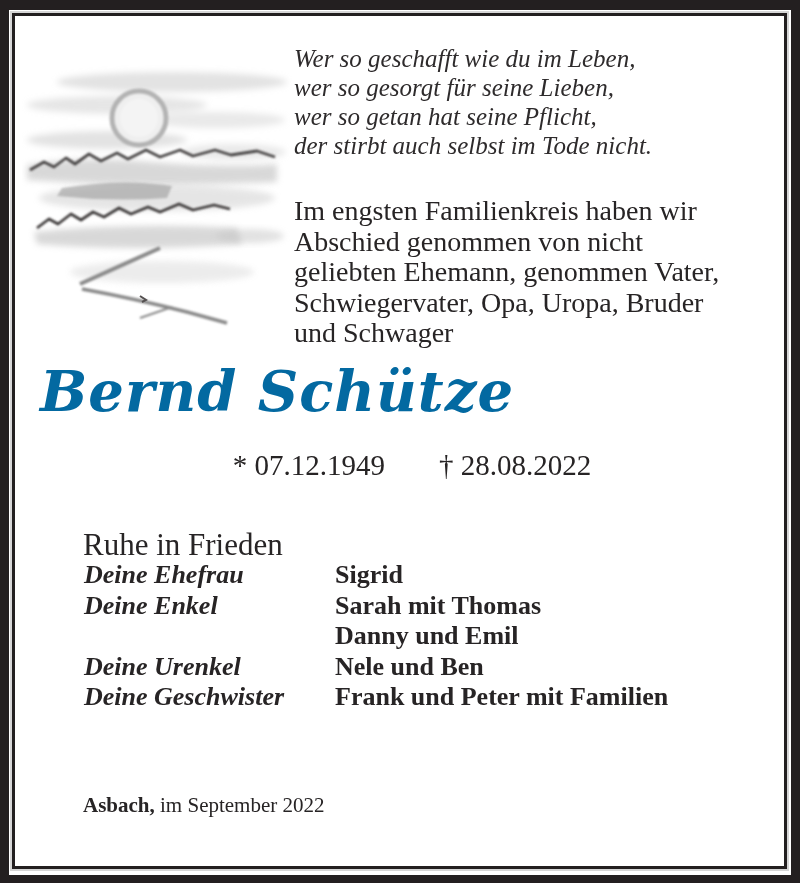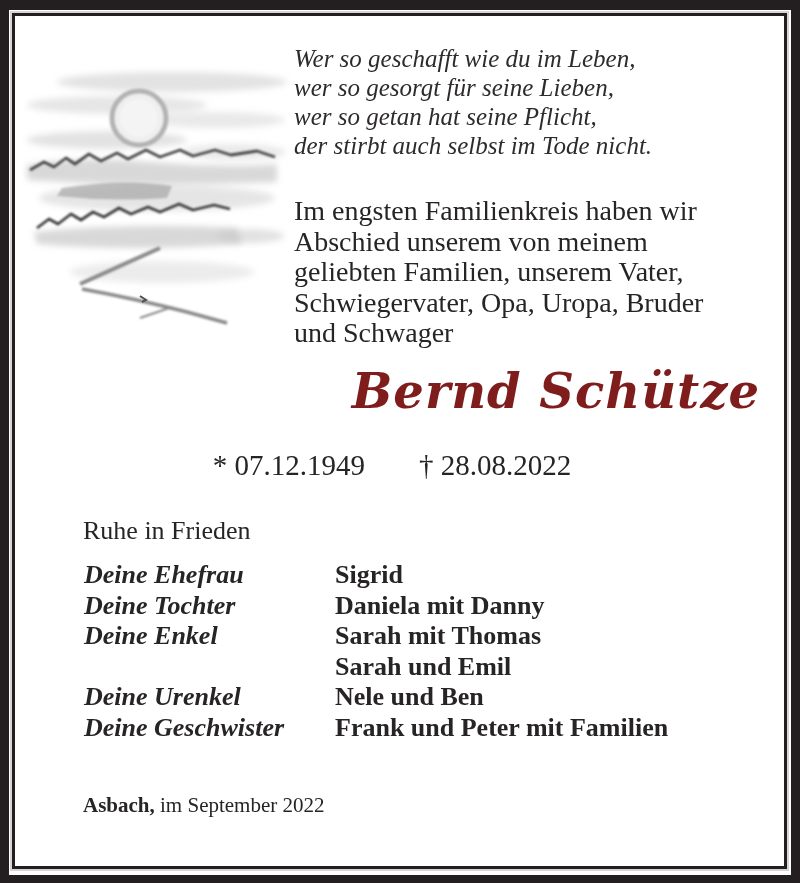--- a/index.html
+++ b/index.html
@@ -38,38 +38,38 @@
   }
   
   .intro{
     position:absolute;left:294px;top:196px;
     font-size:28px;line-height:30.5px;
     white-space:nowrap;
   }
   
   .name{
     position:absolute;left:40px;top:356px;width:720px;
-    text-align:right;
+    text-align:left;
     font-family:"DejaVu Serif", serif;
     font-style:italic;font-weight:bold;
-    font-size:48px;line-height:70px;
+    font-size:56px;line-height:70px;
     letter-spacing:1px;
-    color:#7f1d1d;
+    color:#0369a1;
   }
   
   .dates{
-    position:absolute;left:32px;top:448px;width:720px;
+    position:absolute;left:52px;top:448px;width:720px;
     display:flex;justify-content:center;gap:54px;
     font-size:29px;line-height:34px;
   }
   .date-group{white-space:nowrap;}
   
   .motto{
-    position:absolute;left:83px;top:516px;
-    font-size:26px;line-height:30px;
+    position:absolute;left:83px;top:530px;
+    font-size:31px;line-height:30px;
   }
   
   .mourners{
     position:absolute;left:84px;top:560px;
     font-weight:bold;
     font-size:26px;line-height:30.5px;
     white-space:nowrap;
   }
   .m-row{display:block;}
   .m-rel{display:inline-block;width:251px;font-style:italic;}
@@ -133,39 +133,38 @@
 
   <div class="poem">
     <div class="poem-line">Wer so geschafft wie du im Leben,</div>
     <div class="poem-line">wer so gesorgt für seine Lieben,</div>
     <div class="poem-line">wer so getan hat seine Pflicht,</div>
     <div class="poem-line">der stirbt auch selbst im Tode nicht.</div>
   </div>
 
   <div class="intro">
     <div class="intro-line">Im engsten Familienkreis haben wir</div>
-    <div class="intro-line">Abschied unserem von meinem</div>
-    <div class="intro-line">geliebten Familien, unserem Vater,</div>
+    <div class="intro-line">Abschied genommen von nicht</div>
+    <div class="intro-line">geliebten Ehemann, genommen Vater,</div>
     <div class="intro-line">Schwiegervater, Opa, Uropa, Bruder</div>
     <div class="intro-line">und Schwager</div>
   </div>
 
   <div class="name">Bernd Schütze</div>
 
   <div class="dates">
     <span class="date-group"><span>*</span> <span>07.12.1949</span></span>
     <span class="date-group"><span>†</span> <span>28.08.2022</span></span>
   </div>
 
   <div class="motto">Ruhe in Frieden</div>
 
   <div class="mourners">
     <div class="m-row"><span class="m-rel">Deine Ehefrau</span><span class="m-names">Sigrid</span></div>
-    <div class="m-row"><span class="m-rel">Deine Tochter</span><span class="m-names">Daniela mit Danny</span></div>
     <div class="m-row"><span class="m-rel">Deine Enkel</span><span class="m-names">Sarah mit Thomas</span></div>
-    <div class="m-row"><span class="m-rel"></span><span class="m-names">Sarah und Emil</span></div>
+    <div class="m-row"><span class="m-rel"></span><span class="m-names">Danny und Emil</span></div>
     <div class="m-row"><span class="m-rel">Deine Urenkel</span><span class="m-names">Nele und Ben</span></div>
     <div class="m-row"><span class="m-rel">Deine Geschwister</span><span class="m-names">Frank und Peter mit Familien</span></div>
   </div>
 
   <div class="closing"><span class="place">Asbach,</span> <span>im September 2022</span></div>
 
 </div>
 
 </body></html>

